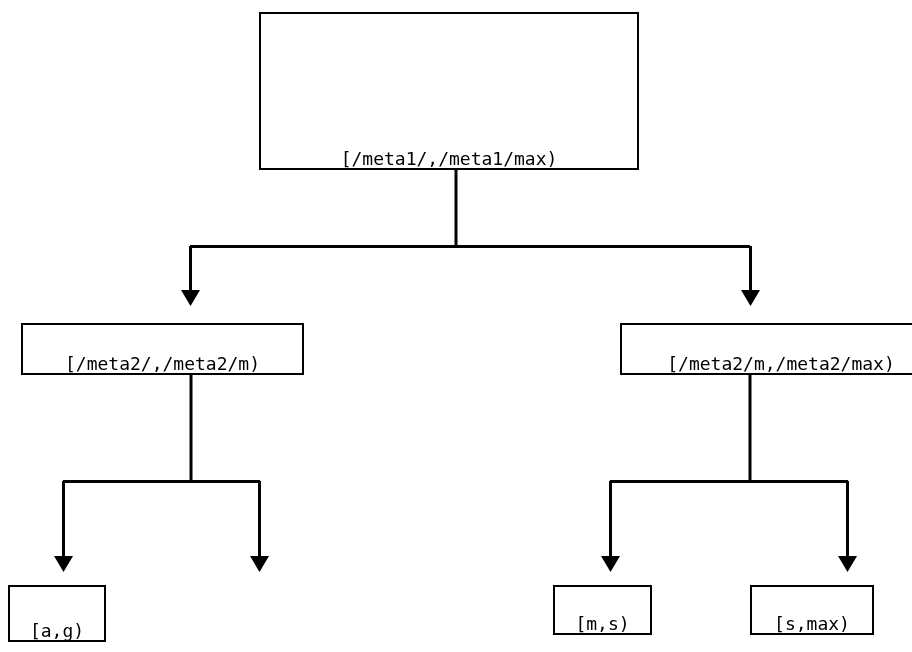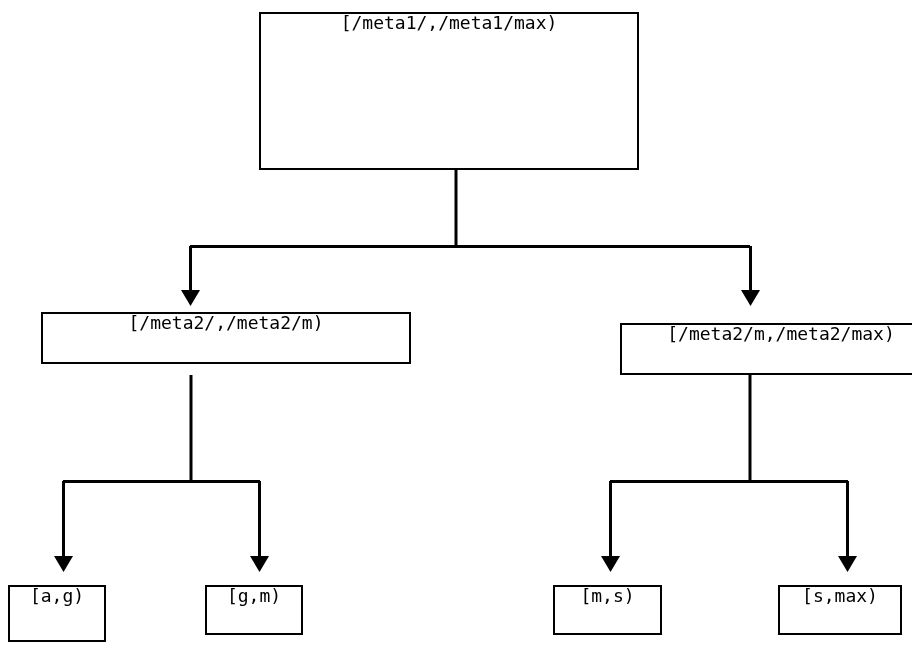--- a/index.html
+++ b/index.html
@@ -23,21 +23,21 @@
     top: 0;
     width: 912px;
     height: 652px;
   }
   .node {
     position: absolute;
     box-sizing: border-box;
     border: 2px solid #000000;
     background: #ffffff;
     display: flex;
-    align-items: flex-start;
+    align-items: flex-end;
     justify-content: center;
     color: #000000;
     font-family: "DejaVu Sans Mono", "Liberation Mono", monospace;
     font-size: 18px;
     line-height: 1;
     letter-spacing: 0px;
     white-space: pre;
     z-index: 2;
   }
   .node-label {
@@ -47,24 +47,23 @@
   
   #node-root {
     left: 259px;
     top: 12px;
     width: 380px;
     height: 158px;
   }
   
   #node-mid-left {
     left: 21px;
-    top: 312px;
-    width: 370px;
+    top: 323px;
+    width: 283px;
     height: 52px;
-    margin-left: 20px;
   }
   #node-mid-right {
     left: 580px;
     top: 323px;
     width: 322px;
     height: 52px;
     margin-left: 40px;
   }
   
   #node-leaf-0 {
@@ -75,25 +74,25 @@
   }
   #node-leaf-1 {
     left: 205px;
     top: 585px;
     width: 98px;
     height: 50px;
   }
   #node-leaf-2 {
     left: 553px;
     top: 585px;
-    width: 109px;
+    width: 99px;
     height: 50px;
   }
   #node-leaf-3 {
-    left: 778px;
+    left: 750px;
     top: 585px;
     width: 124px;
     height: 50px;
   }
 </style>
 </head>
 <body>
 
 <div id="diagram-canvas">
 
@@ -137,23 +136,20 @@
   </div>
 
   <div class="node" id="node-mid-right">
     <span class="node-label">[/meta2/m,/meta2/max)</span>
   </div>
 
   <div class="node" id="node-leaf-0">
     <span class="node-label">[a,g)</span>
   </div>
 
-  <div class="node" id="node-leaf-1">
-    <span class="node-label">[g,m)</span>
-  </div>
 
   <div class="node" id="node-leaf-2">
     <span class="node-label">[m,s)</span>
   </div>
 
   <div class="node" id="node-leaf-3">
     <span class="node-label">[s,max)</span>
   </div>
 
 </div>

